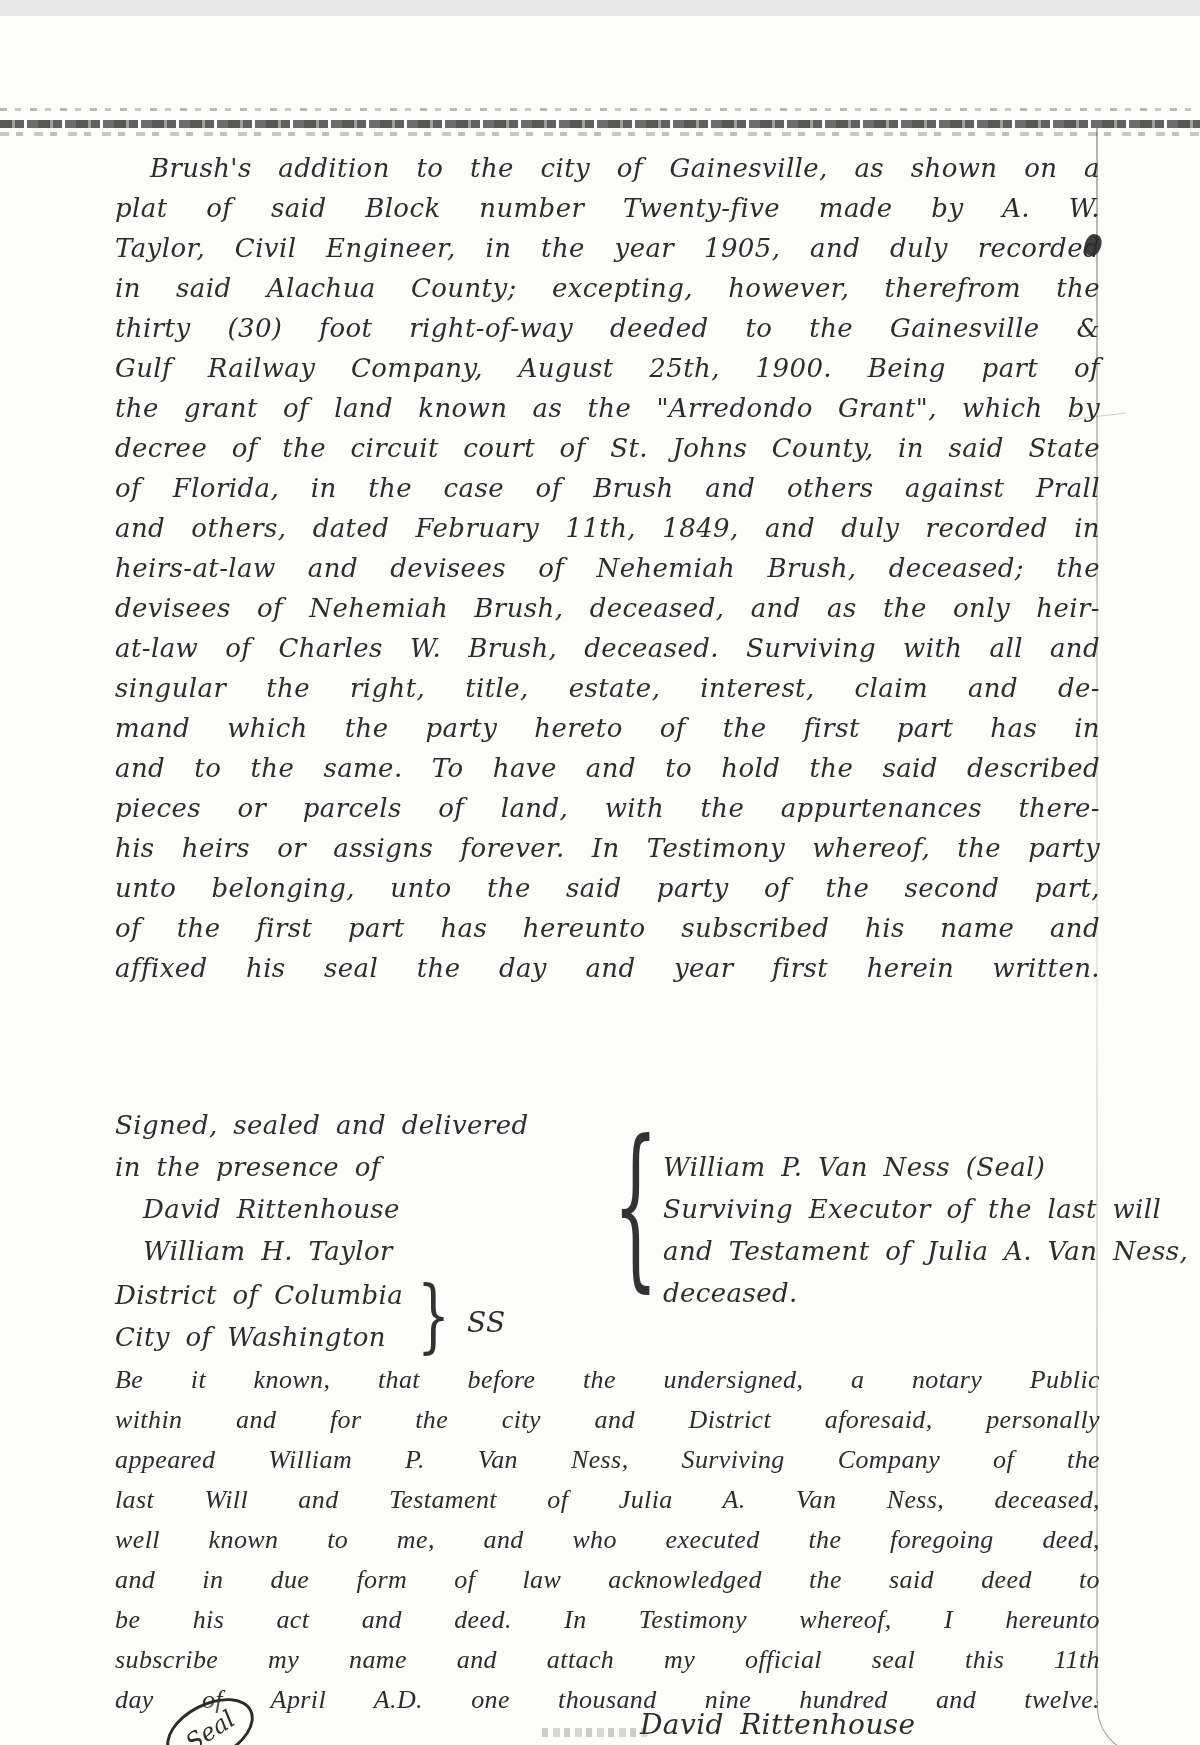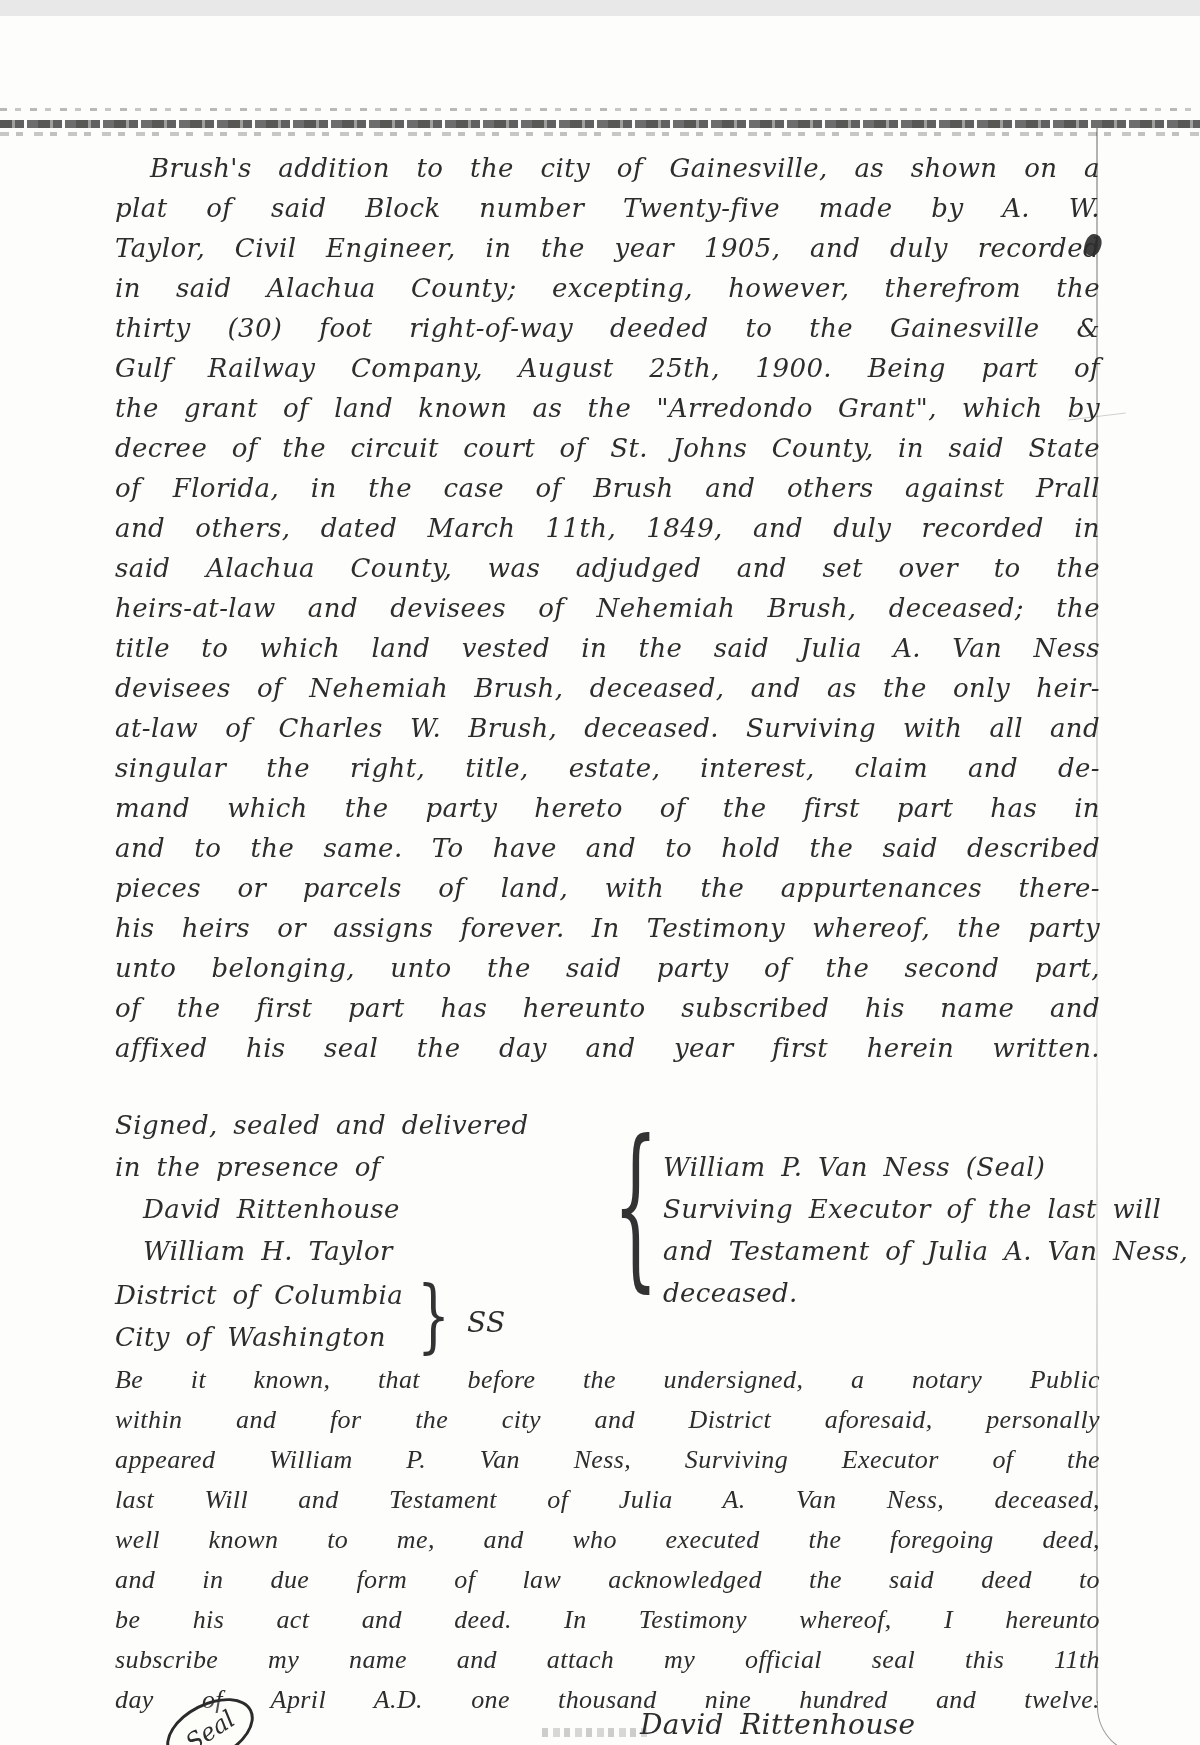--- a/index.html
+++ b/index.html
@@ -74,24 +74,22 @@
   <div class="body-block hw">
     <div class="line">Brush's addition to the city of Gainesville, as shown on a</div>
     <div class="line">plat of said Block number Twenty-five made by A. W.</div>
     <div class="line">Taylor, Civil Engineer, in the year 1905, and duly recorded</div>
     <div class="line">in said Alachua County; excepting, however, therefrom the</div>
     <div class="line">thirty (30) foot right-of-way deeded to the Gainesville &amp;</div>
     <div class="line">Gulf Railway Company, August 25th, 1900. Being part of</div>
     <div class="line">the grant of land known as the "Arredondo Grant", which by</div>
     <div class="line">decree of the circuit court of St. Johns County, in said State</div>
     <div class="line">of Florida, in the case of Brush and others against Prall</div>
-    <div class="line">and others, dated March 11th, 1849, and duly recorded in</div>
-    <div class="line">said Alachua County, was adjudged and set over to the</div>
+    <div class="line">and others, dated February 11th, 1849, and duly recorded in</div>
     <div class="line">heirs-at-law and devisees of Nehemiah Brush, deceased; the</div>
-    <div class="line">title to which land vested in the said Julia A. Van Ness</div>
     <div class="line">devisees of Nehemiah Brush, deceased, and as the only heir-</div>
     <div class="line">at-law of Charles W. Brush, deceased. Surviving with all and</div>
     <div class="line">singular the right, title, estate, interest, claim and de-</div>
     <div class="line">mand which the party hereto of the first part has in</div>
     <div class="line">and to the same. To have and to hold the said described</div>
     <div class="line">pieces or parcels of land, with the appurtenances there-</div>
     <div class="line">his heirs or assigns forever. In Testimony whereof, the party</div>
     <div class="line">unto belonging, unto the said party of the second part,</div>
     <div class="line">of the first part has hereunto subscribed his name and</div>
     <div class="line">affixed his seal the day and year first herein written.</div>
@@ -116,21 +114,21 @@
   <div class="venue hw">
     <div class="vline">District of Columbia</div>
     <div class="vline">City of Washington</div>
     <div class="venue-brace">}</div>
     <div class="venue-ss">SS</div>
   </div>
 
   <div class="notary-block hw">
     <div class="line">Be it known, that before the undersigned, a notary Public</div>
     <div class="line">within and for the city and District aforesaid, personally</div>
-    <div class="line">appeared William P. Van Ness, Surviving Executor of the</div>
+    <div class="line">appeared William P. Van Ness, Surviving Company of the</div>
     <div class="line">last Will and Testament of Julia A. Van Ness, deceased,</div>
     <div class="line">well known to me, and who executed the foregoing deed,</div>
     <div class="line">and in due form of law acknowledged the said deed to</div>
     <div class="line">be his act and deed. In Testimony whereof, I hereunto</div>
     <div class="line">subscribe my name and attach my official seal this 11th</div>
     <div class="line">day of April A.D. one thousand nine hundred and twelve.</div>
   </div>
 
   <div class="seal">
     <span>Seal</span>

